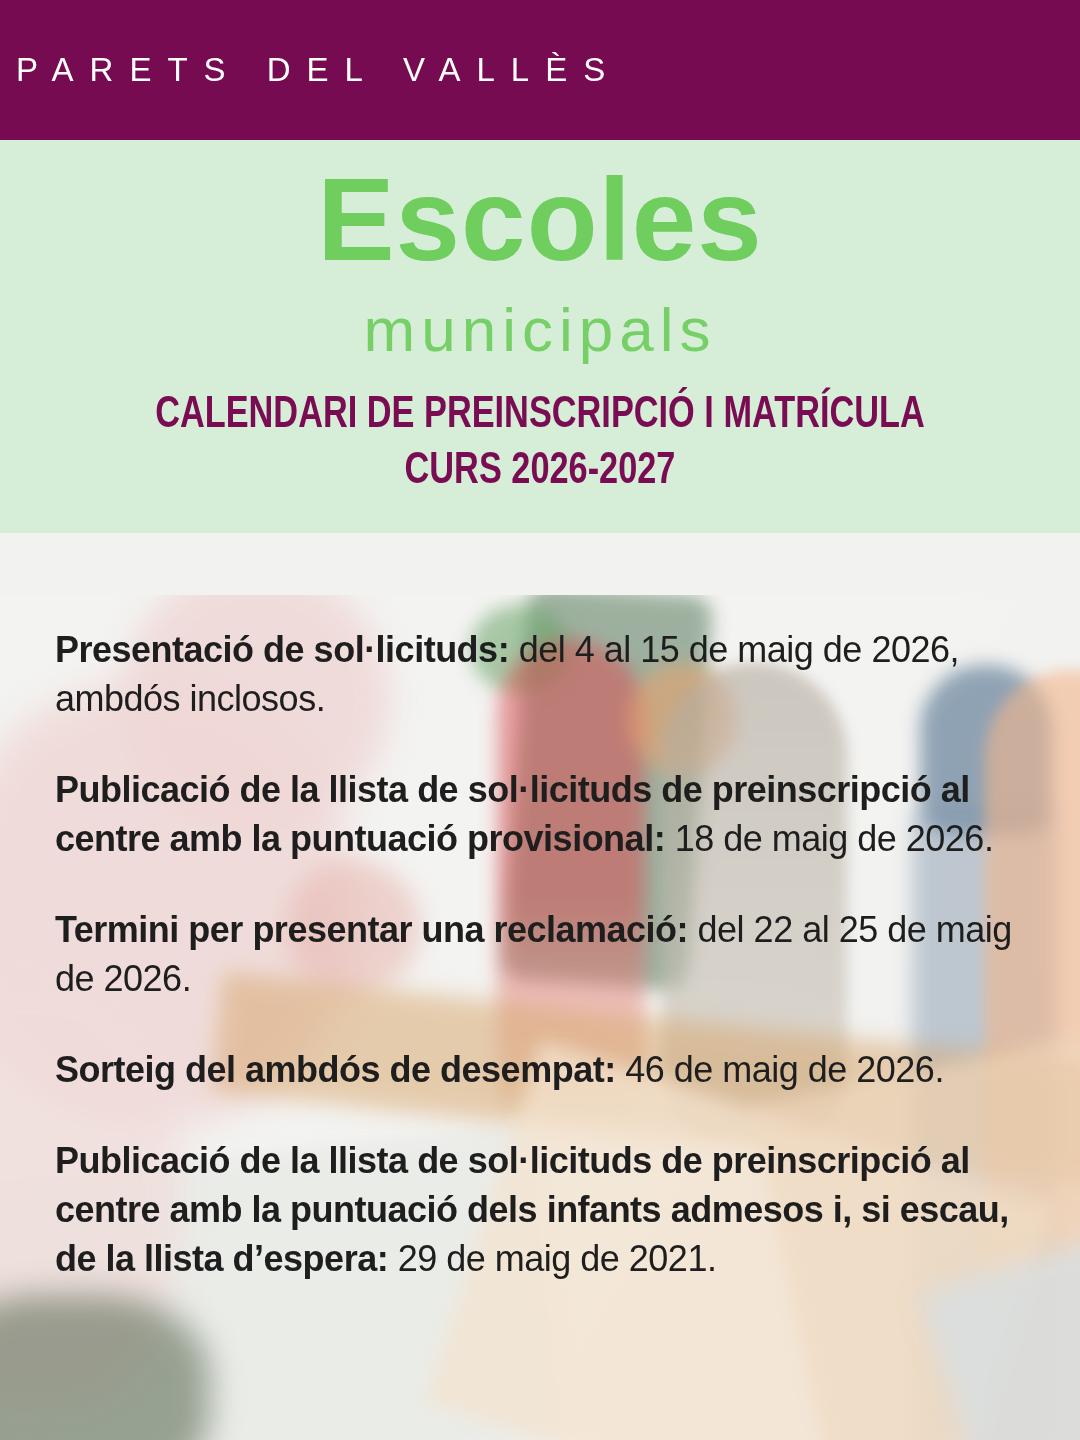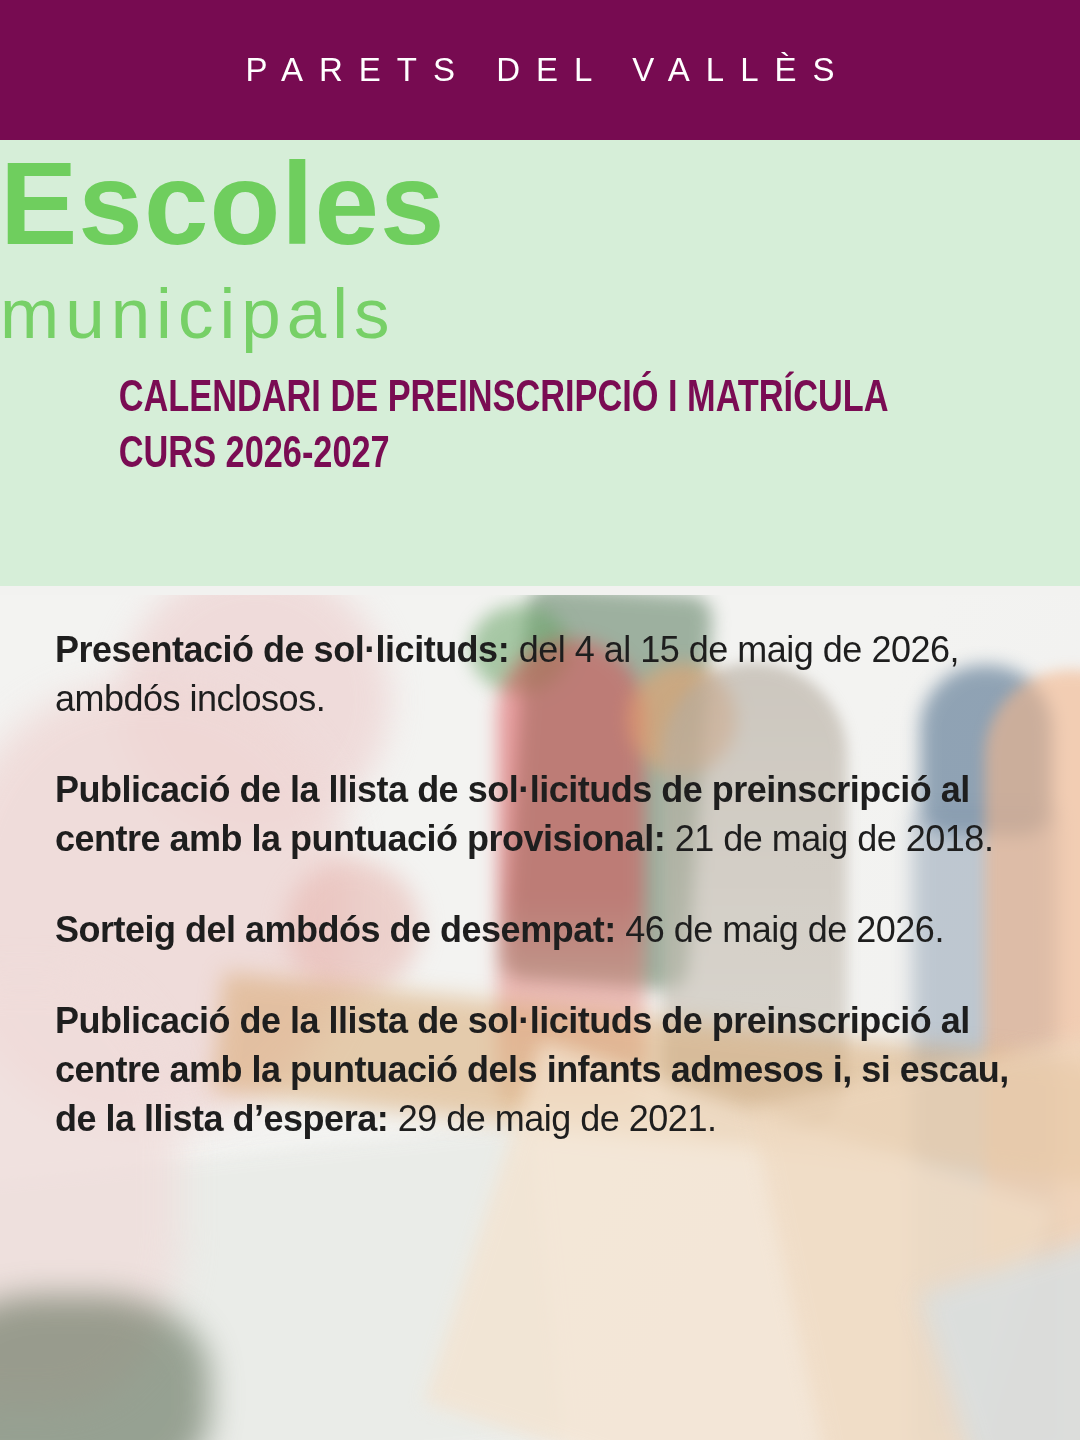--- a/index.html
+++ b/index.html
@@ -8,44 +8,44 @@
     width:1080px;height:1440px;
     margin:0 auto;
     overflow:hidden;
     background:#f2f2f0;
     font-family:"Liberation Sans","DejaVu Sans",sans-serif;
   }
   
   .top-bar{
     position:absolute;left:0;top:0;width:1080px;height:140px;
     background:#770b51;
-    display:flex;align-items:center;justify-content:center;
+    display:flex;align-items:center;
   }
   .top-bar .muni{
     color:#ffffff;
     font-size:33px;
     font-weight:300;
     letter-spacing:16px;
     text-indent:16px;
     white-space:nowrap;
   }
   
   .hero{
-    position:absolute;left:0;top:140px;width:1080px;height:446px;
+    position:absolute;left:0;top:140px;width:1080px;height:393px;
     background:#d6eed8;
-    text-align:left;
-    padding-top:8px;
+    text-align:center;
+    padding-top:24px;
     box-sizing:border-box;
   }
   .hero .t-bold{
     font-size:116px;line-height:112px;font-weight:700;
     color:#6fce5e;letter-spacing:1px;
   }
   .hero .t-light{
-    font-size:71px;line-height:108px;font-weight:400;
+    font-size:62px;line-height:108px;font-weight:400;
     color:#6fce5e;letter-spacing:6px;opacity:.92;
   }
   .hero .head-line{
     color:#7a0c53;font-weight:700;
     font-size:44px;line-height:56px;
     transform:scaleX(0.78);transform-origin:50% 50%;
     white-space:nowrap;
   }
   
   .body-area{
@@ -143,20 +143,21 @@
       <div class="ph-peachcone"></div>
       <div class="ph-board"></div>
       <div class="ph-woodA"></div>
       <div class="ph-woodB"></div>
       <div class="ph-foliage"></div>
       <div class="ph-bluegray"></div>
     </div>
 
     <div class="content">
       <p><b>Presentació de sol·licituds:</b><span> del 4 al 15 de maig de 2026, ambdós inclosos.</span></p>
-      <p><b>Publicació de la llista de sol·licituds de preinscripció al centre amb la puntuació provisional:</b><span> 21 de maig de 2018.</span></p>
+      <p><b>Publicació de la llista de sol·licituds de preinscripció al centre amb la puntuació provisional:</b><span> 18 de maig de 2026.</span></p>
+      <p><b>Termini per presentar una reclamació:</b><span> del 22 al 25 de maig de 2026.</span></p>
       <p><b>Sorteig del ambdós de desempat:</b><span> 46 de maig de 2026.</span></p>
       <p><b>Publicació de la llista de sol·licituds de preinscripció al centre amb la puntuació dels infants admesos i, si escau, de la llista d’espera:</b><span> 29 de maig de 2021.</span></p>
     </div>
 
   </div>
 
 </div>
 
 </body></html>

